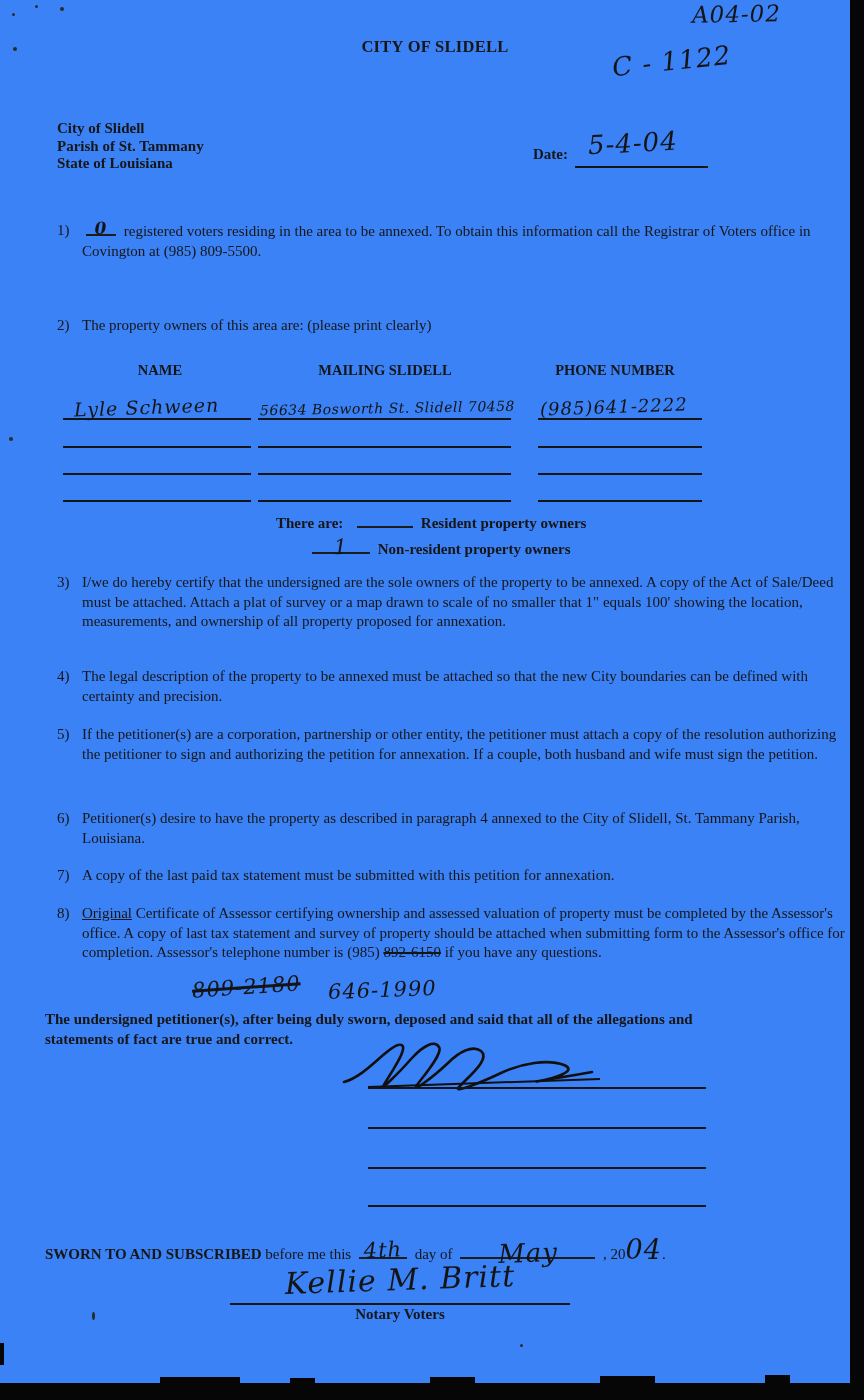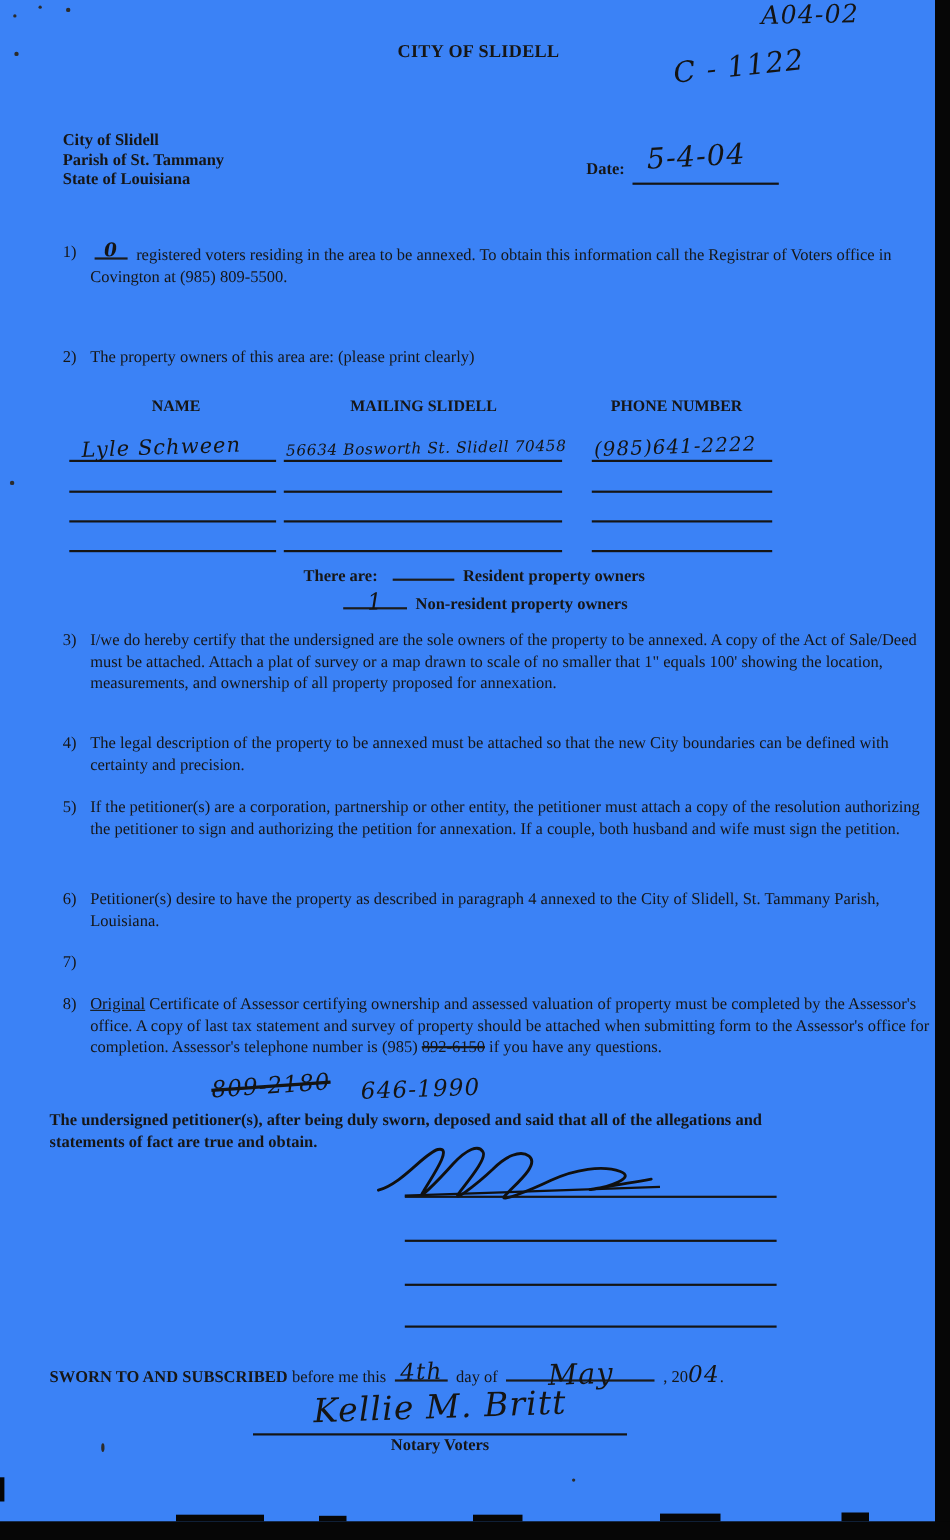--- a/index.html
+++ b/index.html
@@ -138,51 +138,52 @@
     <span>If the petitioner(s) are a corporation, partnership or other entity, the petitioner must attach a copy of the resolution authorizing the petitioner to sign and authorizing the petition for annexation.  If a couple, both husband and wife must sign the petition.</span>
   </div>
 
   <div class="item" style="top:809px;">
     <span class="num">6)</span>
     <span>Petitioner(s) desire to have the property as described in paragraph 4 annexed to the City of Slidell, St. Tammany Parish, Louisiana.</span>
   </div>
 
   <div class="item" style="top:866px;">
     <span class="num">7)</span>
+    <span>A copy of the last paid tax statement must be submitted with this petition for annexation.</span>
   </div>
 
   <div class="item" style="top:904px;">
     <span class="num">8)</span>
     <span class="u">Original</span>
     <span>Certificate of Assessor certifying ownership and assessed valuation of property must be completed by the Assessor's office.  A copy of last tax statement and survey of property should be attached when submitting form to the Assessor's office for completion.  Assessor's telephone number is (985)</span>
     <span class="strike">892-6150</span>
     <span>if you have any questions.</span>
   </div>
 
   <div class="abs hw strike" style="left:192px; top:975px; font-size:21px; transform:rotate(-4deg); text-decoration-thickness:3px;">809-2180</div>
   <div class="abs hw" style="left:328px; top:978px; font-size:21px; transform:rotate(-2deg);">646-1990</div>
 
-  <div class="abs b" style="left:45px; top:1010px; width:700px; font-size:15px; line-height:19.5px;">The undersigned petitioner(s), after being duly sworn, deposed and said that all of the allegations and statements of fact are true and obtain.</div>
+  <div class="abs b" style="left:45px; top:1010px; width:700px; font-size:15px; line-height:19.5px;">The undersigned petitioner(s), after being duly sworn, deposed and said that all of the allegations and statements of fact are true and correct.</div>
 
   <svg class="abs" style="left:338px; top:1038px;" width="300" height="58" viewBox="0 0 300 58">
     <path d="M6 44 C 28 38, 48 10, 60 7 C 74 4, 56 30, 47 45 C 40 55, 58 38, 74 20 C 86 7, 97 2, 101 9 C 105 15, 88 35, 79 47 C 73 55, 93 41, 110 25 C 122 13, 135 7, 143 13 C 153 21, 130 39, 121 49 C 114 56, 142 45, 163 35 C 184 25, 210 21, 226 27 C 241 33, 214 41, 201 43 C 188 45, 226 39, 254 34" stroke="#101010" stroke-width="2.6" fill="none" stroke-linecap="round"></path>
     <path d="M30 49 L 262 41" stroke="#101010" stroke-width="2" fill="none"></path>
   </svg>
 
   <div class="sigline" style="top:1087px;"></div>
   <div class="sigline" style="top:1127px;"></div>
   <div class="sigline" style="top:1167px;"></div>
   <div class="sigline" style="top:1205px;"></div>
 
   <div class="abs txt" style="left:45px; top:1240px;">
     <span class="b">SWORN TO AND SUBSCRIBED</span>
     <span>before me this</span>
     <span class="blank" style="width:48px;"><span class="hw" style="font-size:21px; bottom:-3px;">4th</span></span>
     <span>day of</span>
     <span class="blank" style="width:135px;"><span class="hw" style="font-size:26px; bottom:-6px;">May</span></span>
-    <span>, 20</span><span class="hw" style="font-size:21px;">04</span><span>.</span>
+    <span>, 20</span><span class="hw" style="font-size:27px;">04</span><span>.</span>
   </div>
 
   <div class="abs hw" style="left:230px; top:1262px; width:340px; text-align:center; font-size:30px; transform:rotate(-2deg);">Kellie M. Britt</div>
   <div class="rule" style="left:230px; top:1303px; width:340px;"></div>
   <div class="abs b" style="left:230px; top:1306px; width:340px; text-align:center; font-size:15px;">Notary Voters</div>
 
 </div>
 
 </body></html>

